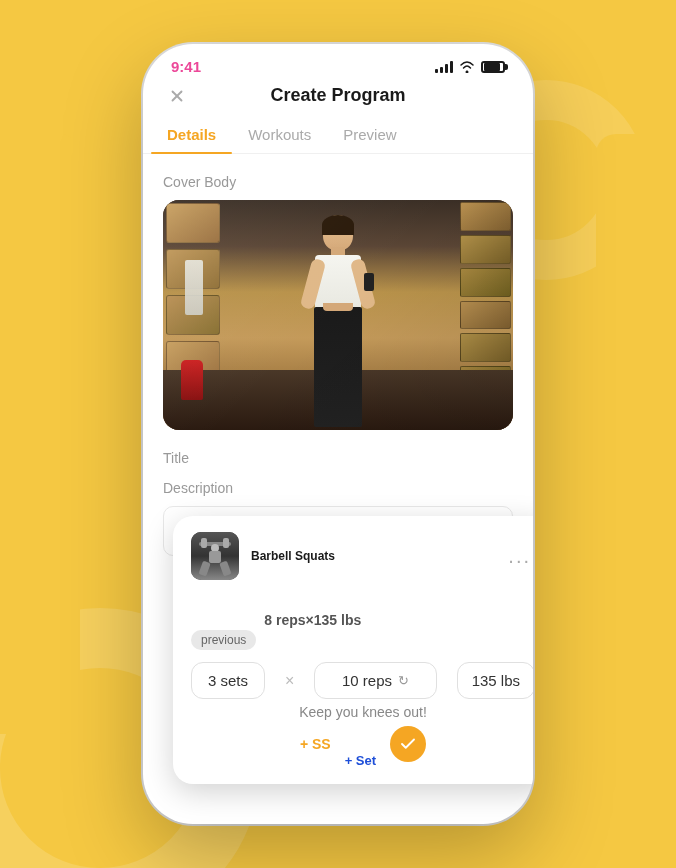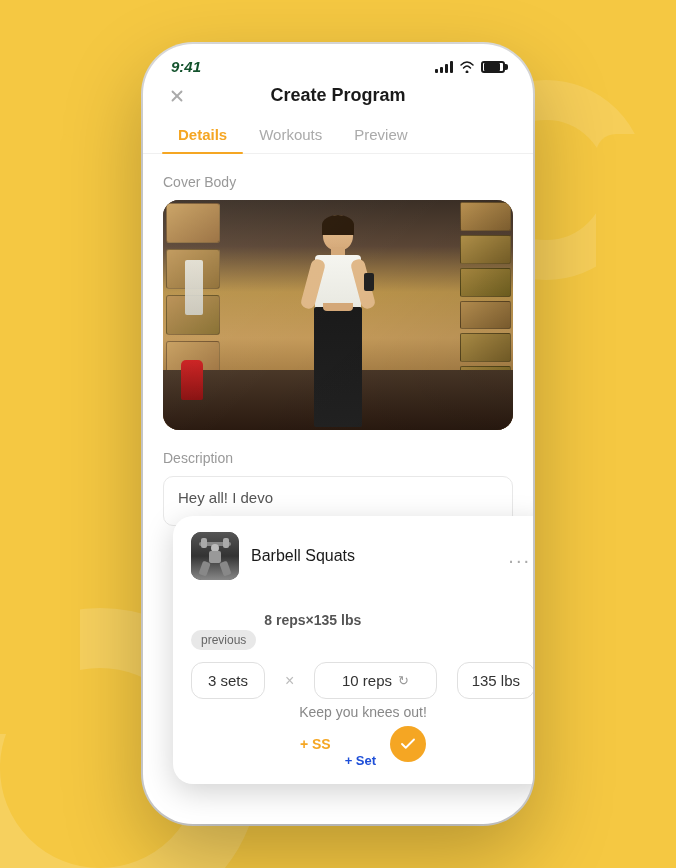--- a/index.html
+++ b/index.html
@@ -61,22 +61,21 @@
       display: flex;
       justify-content: space-between;
       align-items: center;
       padding: 14px 28px 6px;
       flex-shrink: 0;
     }
 
     .status-time {
       font-size: 15px;
       font-weight: 600;
-      color: #14532d;
-      font-style: italic;
+      color: #ec4899;
     }
 
     .status-icons {
       display: flex;
       align-items: center;
       gap: 6px;
     }
 
     .signal-bars {
       display: flex;
@@ -154,21 +153,21 @@
 
     .header-title {
       font-size: 18px;
       font-weight: 600;
       color: #1a1a1a;
     }
 
     
     .tabs {
       display: flex;
-      padding: 0 19px;
+      padding: 0 8px;
       border-bottom: 1px solid #f0f0f0;
       flex-shrink: 0;
     }
 
     .tab {
       padding: 10px 16px;
       font-size: 15px;
       cursor: pointer;
       position: relative;
       color: #aaa;
@@ -286,22 +285,22 @@
     }
 
     .exercise-thumb-img {
       width: 100%;
       height: 100%;
       background: linear-gradient(180deg, #555 0%, #333 50%, #888 100%);
       position: relative;
     }
 
     .exercise-name {
-      font-size: 16px;
-      font-weight: 400;
+      font-size: 12px;
+      font-weight: 700;
       color: #1a1a1a;
       flex: 1;
     }
 
     .more-btn {
       color: #aaa;
       font-size: 20px;
       cursor: pointer;
       padding: 4px;
       letter-spacing: 2px;
@@ -576,20 +575,21 @@
 
               <div style="position:absolute;top:88px;left:50%;transform:translateX(-50%);width:30px;height:8px;background:#d4a878;border-radius:0 0 4px 4px;"></div>
             </div>
 
             <div style="position:absolute;top:0;left:0;right:0;bottom:0;background:linear-gradient(135deg,rgba(255,255,255,0.05) 0%,rgba(255,255,255,0) 50%,rgba(0,0,0,0.1) 100%);pointer-events:none;"></div>
           </div>
         </div>
       </div>
 
       <div class="title-section">
+        <div class="section-label">Title</div>
       </div>
 
       <div class="desc-section">
         <div class="section-label">Description</div>
         <div class="desc-field">Hey all! I devo</div>
       </div>
     </div>
 
     <div class="exercise-card">
 

